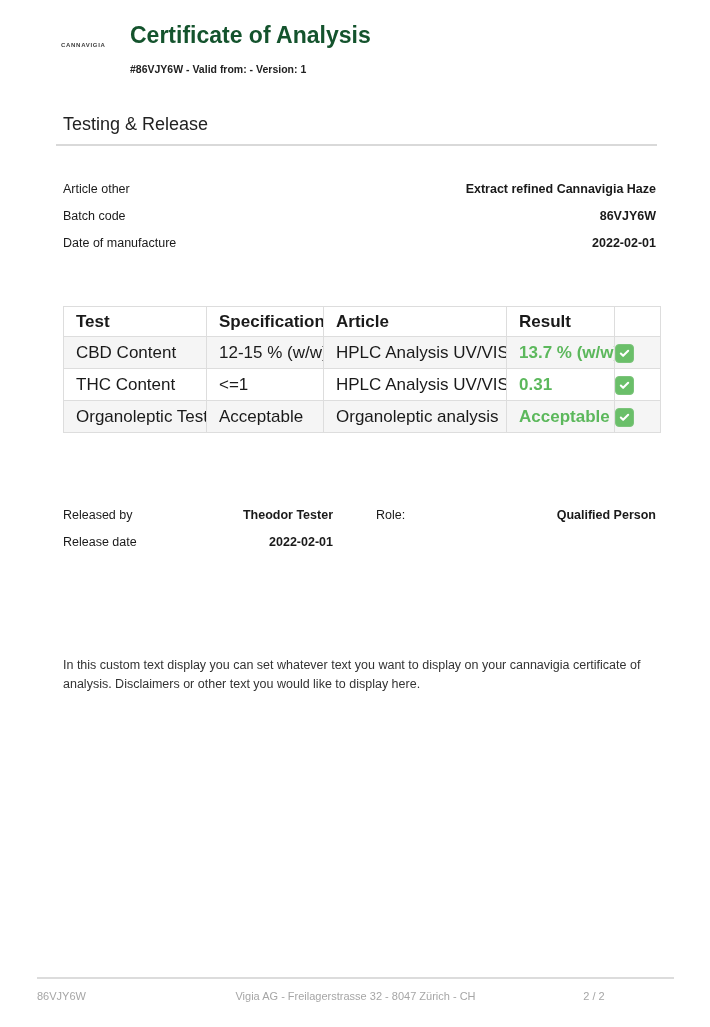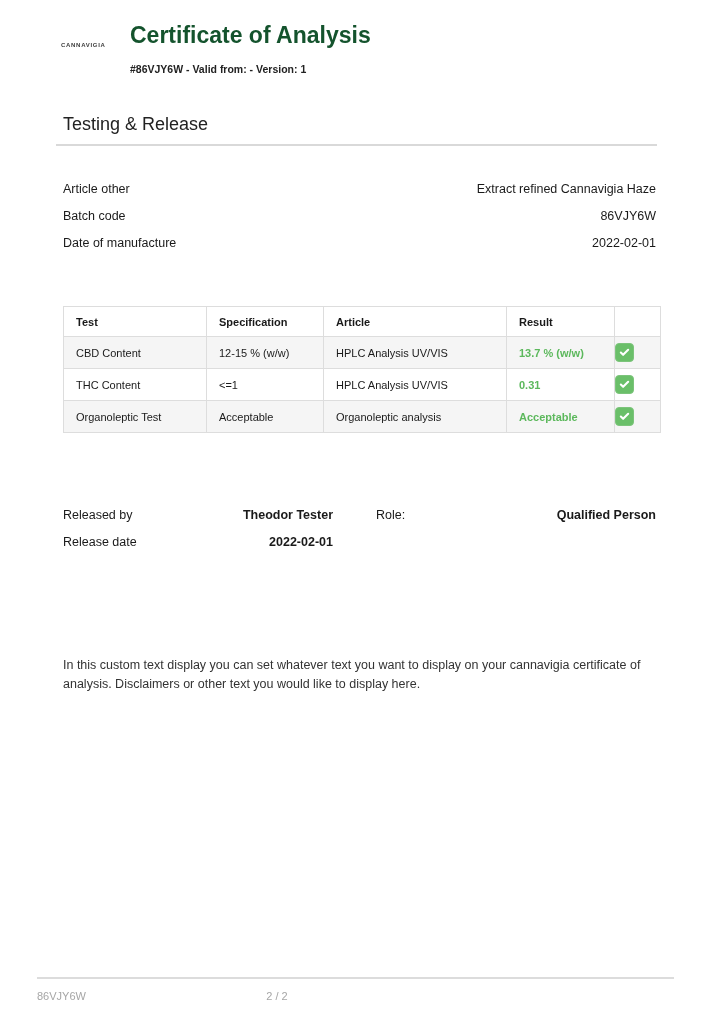--- a/index.html
+++ b/index.html
@@ -10,23 +10,23 @@
   
   .logo{position:absolute;left:61px;top:42px;font-size:6px;letter-spacing:.7px;color:#3c3c3c;font-weight:700;}
   .doc-title{position:absolute;left:130px;top:22px;font-size:23px;font-weight:700;color:#14532d;}
   .doc-subtitle{position:absolute;left:130px;top:63px;font-size:10.5px;font-weight:700;color:#222;}
   
   .section-heading{position:absolute;left:63px;top:114px;font-size:18px;color:#222;}
   .section-divider{position:absolute;left:56px;top:144px;width:601px;height:2px;background:#d9d9d9;}
   
   .article-info{position:absolute;left:63px;top:182px;width:593px;font-size:12.5px;}
   .info-row{display:flex;justify-content:space-between;margin-bottom:13px;line-height:14px;}
-  .info-row .val{font-weight:400;text-align:right;}
+  .info-row .val{font-weight:700;text-align:right;}
   
-  .results-table{position:absolute;left:63px;top:306px;width:597px;border-collapse:collapse;table-layout:fixed;font-size:11px;}
+  .results-table{position:absolute;left:63px;top:306px;width:597px;border-collapse:collapse;table-layout:fixed;font-size:17px;}
   .results-table th,.results-table td{border:1px solid #dddddd;padding:0 12px;text-align:left;overflow:hidden;white-space:nowrap;}
   .results-table th{height:29px;font-weight:700;background:#ffffff;}
   .results-table td{height:31px;}
   .results-table tbody tr:nth-child(odd){background:#f5f5f5;}
   .results-table tbody tr:nth-child(even){background:#ffffff;}
   .result-val{color:#5cb85c;font-weight:700;}
   .check-cell{text-align:center;padding:0 !important;}
   .checkbox{display:inline-block;width:17px;height:17px;background:#6abf69;border:1px solid #7cc47b;border-radius:4px;vertical-align:middle;line-height:0;}
   .checkbox svg{margin:3px;}
   
@@ -143,16 +143,17 @@
       </div>
       <div class="pair-right"></div>
     </div>
   </div>
 
   <div class="custom-text">In this custom text display you can set whatever text you want to display on your cannavigia certificate of analysis. Disclaimers or other text you would like to display here.</div>
 
   <div class="footer-divider"></div>
   <div class="footer">
     <span class="f-left">86VJY6W</span>
+    <span class="f-center">Vigia AG - Freilagerstrasse 32 - 8047 Zürich - CH</span>
     <span class="f-right">2 / 2</span>
   </div>
 
 </div>
 
 </body></html>

